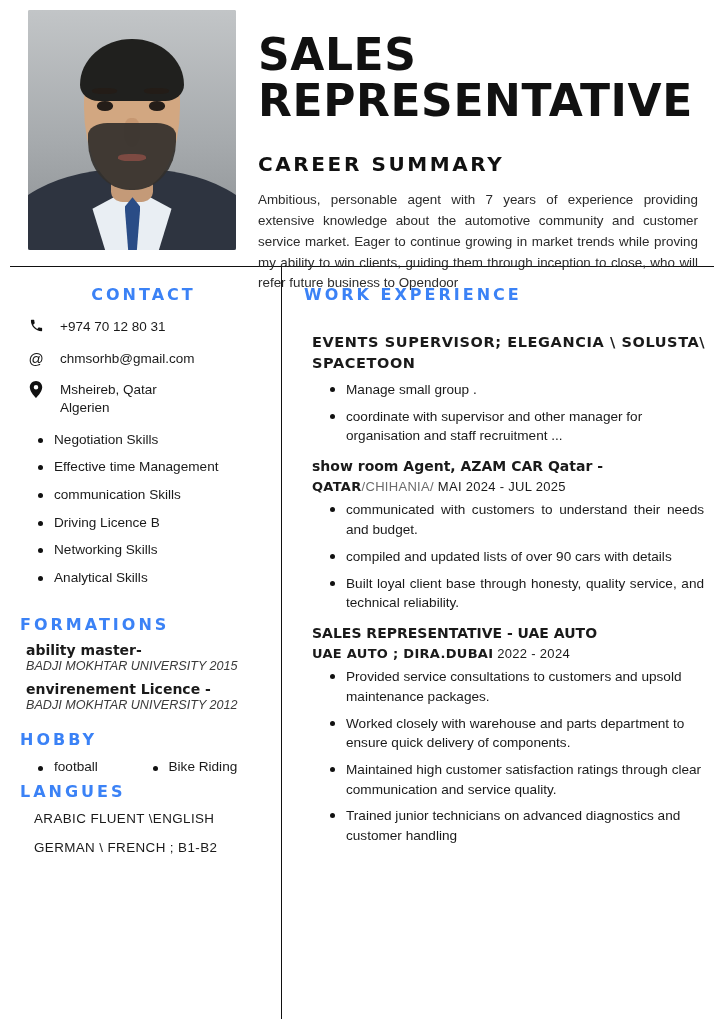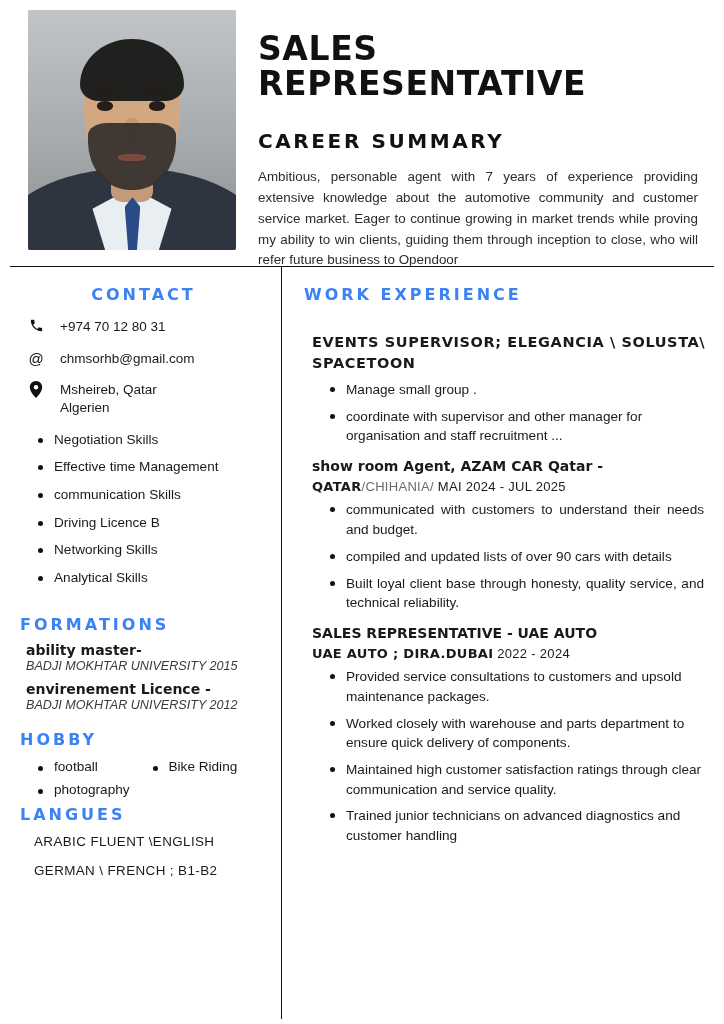--- a/index.html
+++ b/index.html
@@ -112,21 +112,21 @@
     left: 46%; width: 8%; top: 45%; height: 12%;
     background: #c2926c;
     border-radius: 40% 40% 50% 50%;
     opacity: .75;
   }
 
   .header-text { flex: 1 1 auto; padding-top: 22px; }
   .title {
     font-family: "DejaVu Sans", sans-serif;
     font-weight: 700;
-    font-size: 33px;
+    font-size: 44px;
     letter-spacing: 0.6px;
     color: #111;
     line-height: 1.05;
   }
   .subtitle {
     font-family: "DejaVu Sans", sans-serif;
     font-weight: 700;
     font-size: 20px;
     letter-spacing: 2.6px;
     margin-top: 28px;
@@ -378,21 +378,20 @@
         <div class="edu-deg">envirenement Licence -</div>
         <div class="edu-school">BADJI MOKHTAR UNIVERSITY 2012</div>
       </div>
 
       <div class="block-gap"></div>
 
       <div class="sec-title">HOBBY</div>
       <ul class="hobby-cols">
         <li class="w-half">football</li>
         <li class="w-half">Bike Riding</li>
-        <li class="w-full">photography</li>
       </ul>
 
       <div class="sec-title">LANGUES</div>
       <div class="lang-line">ARABIC FLUENT \ENGLISH</div>
       <div class="lang-line">GERMAN \ FRENCH ; B1-B2</div>
 
     </div>
 
     <div class="right">
       <div class="sec-title" style="margin-bottom:28px;">WORK EXPERIENCE</div>

